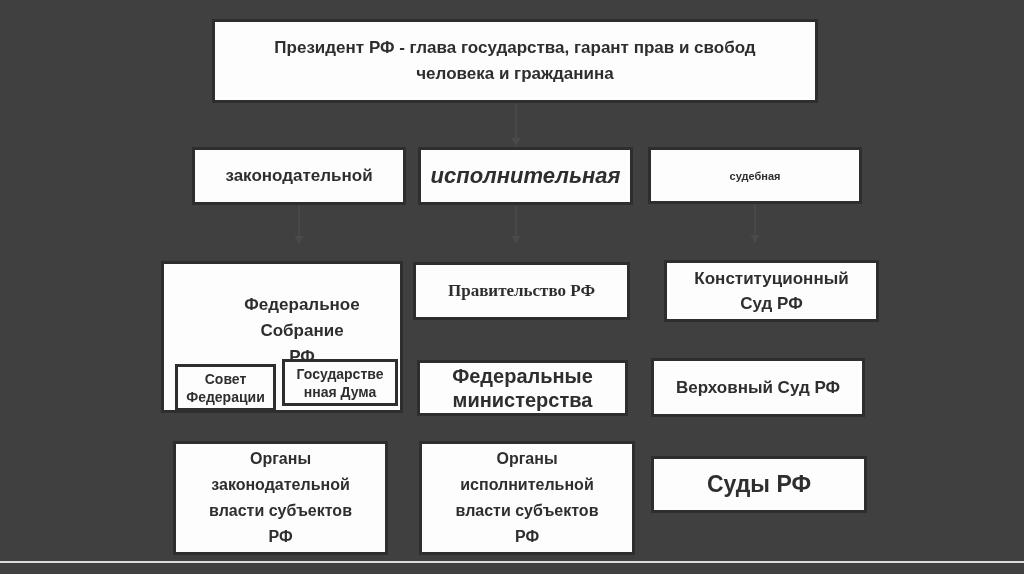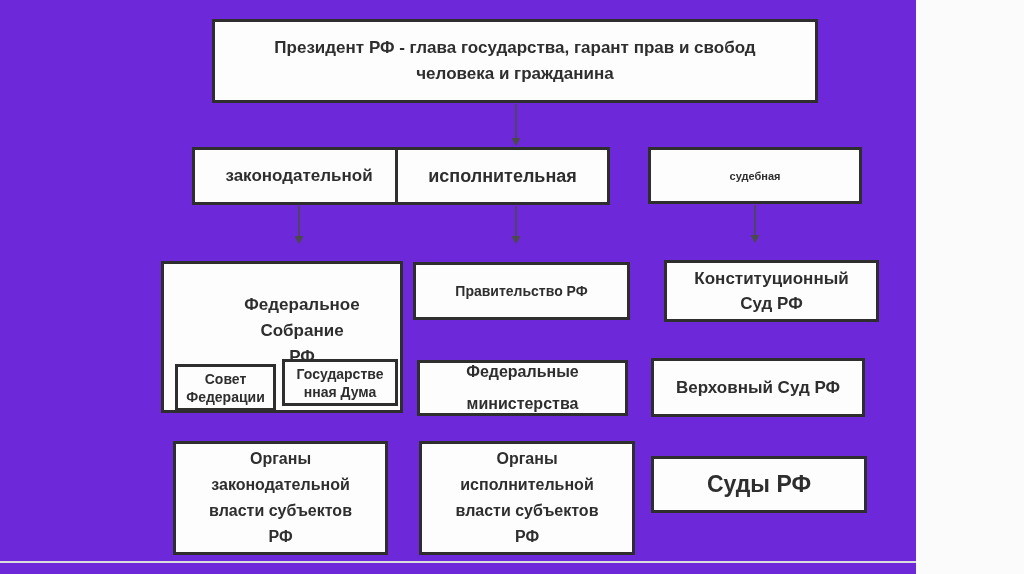--- a/index.html
+++ b/index.html
@@ -3,43 +3,43 @@
 <meta charset="utf-8">
 <style>
   html, body {
     margin: 0;
     padding: 0;
     background: #fbfbfb;
     font-family: "Liberation Sans", sans-serif;
   }
   .canvas {
     position: relative;
-    width: 916px;
+    width: 1024px;
     height: 574px;
-    background: #6d28d9;
+    background: #404040;
     overflow: hidden;
   }
   .box {
     position: absolute;
     box-sizing: border-box;
     background: #fdfdfd;
     border: 3px solid #2e2e2e;
     display: flex;
     align-items: center;
     justify-content: center;
     text-align: center;
     color: #2e2e2e;
     font-weight: 700;
     white-space: pre-line;
   }
   .lbl { white-space: pre-line; }
 
   .president     { left: 212px; top: 19px;  width: 606px; height: 84px;  font-size: 17px; line-height: 26px; }
   .branch-leg    { left: 192px; top: 147px; width: 214px; height: 58px;  font-size: 17px; }
-  .branch-exec   { left: 395px; top: 147px; width: 215px; height: 58px;  font-size: 18px; }
+  .branch-exec   { left: 418px; top: 147px; width: 215px; height: 58px;  font-size: 22px; font-style: italic; }
   .branch-jud    { left: 648px; top: 147px; width: 214px; height: 57px;  font-size: 11px; }
 
   .fed-assembly  { left: 161px; top: 261px; width: 242px; height: 152px;
                    display: block; font-size: 17px; line-height: 26px; }
   .fed-assembly .fa-label {
     position: absolute; left: 0; right: 0; top: 28px;
     text-align: center; white-space: pre-line; margin-left: 40px;
   }
   .sub-box {
     position: absolute;
@@ -52,23 +52,23 @@
     text-align: center;
     font-size: 14px;
     line-height: 18px;
     font-weight: 700;
     color: #2e2e2e;
     white-space: pre-line;
   }
   .fed-council   { left: 11px;  top: 100px; width: 101px; height: 47px; }
   .state-duma    { left: 118px; top: 95px; width: 116px; height: 47px; }
 
-  .government    { left: 413px; top: 262px; width: 217px; height: 58px;  font-size: 14px; }
+  .government    { left: 413px; top: 262px; width: 217px; height: 58px;  font-size: 17px; font-family: Liberation Serif, serif; }
   .constitutional{ left: 648px; top: 260px; width: 215px; height: 62px;  font-size: 17px; line-height: 25px; margin-left: 16px; }
-  .ministries    { left: 417px; top: 360px; width: 211px; height: 56px;  font-size: 16px; line-height: 32px; }
+  .ministries    { left: 417px; top: 360px; width: 211px; height: 56px;  font-size: 20px; line-height: 24px; }
   .supreme       { left: 651px; top: 358px; width: 214px; height: 59px;  font-size: 17px; }
   .regional-leg  { left: 173px; top: 441px; width: 215px; height: 114px; font-size: 16px; line-height: 26px; }
   .regional-exec { left: 419px; top: 441px; width: 216px; height: 114px; font-size: 16px; line-height: 26px; }
   .courts        { left: 651px; top: 456px; width: 216px; height: 57px;  font-size: 23px; }
 
   .connectors {
     position: absolute;
     left: 0; top: 0;
     width: 1024px; height: 574px;
     pointer-events: none;

